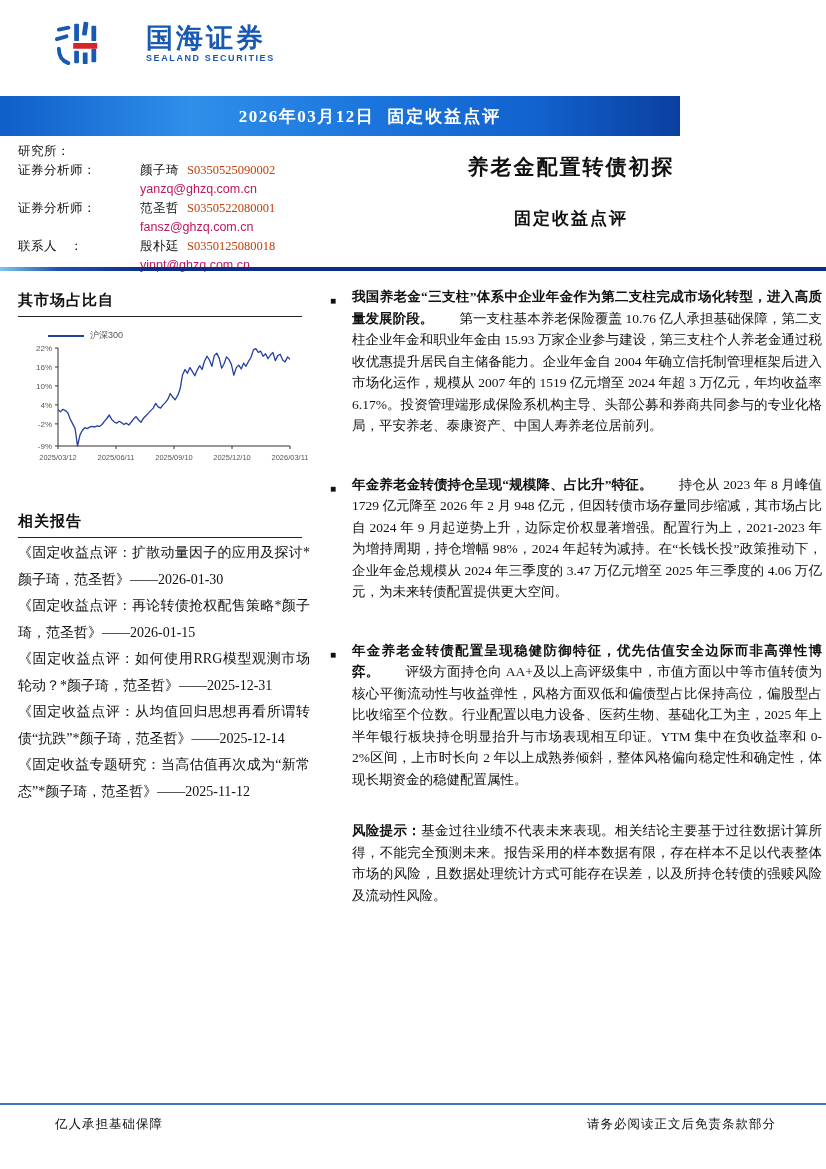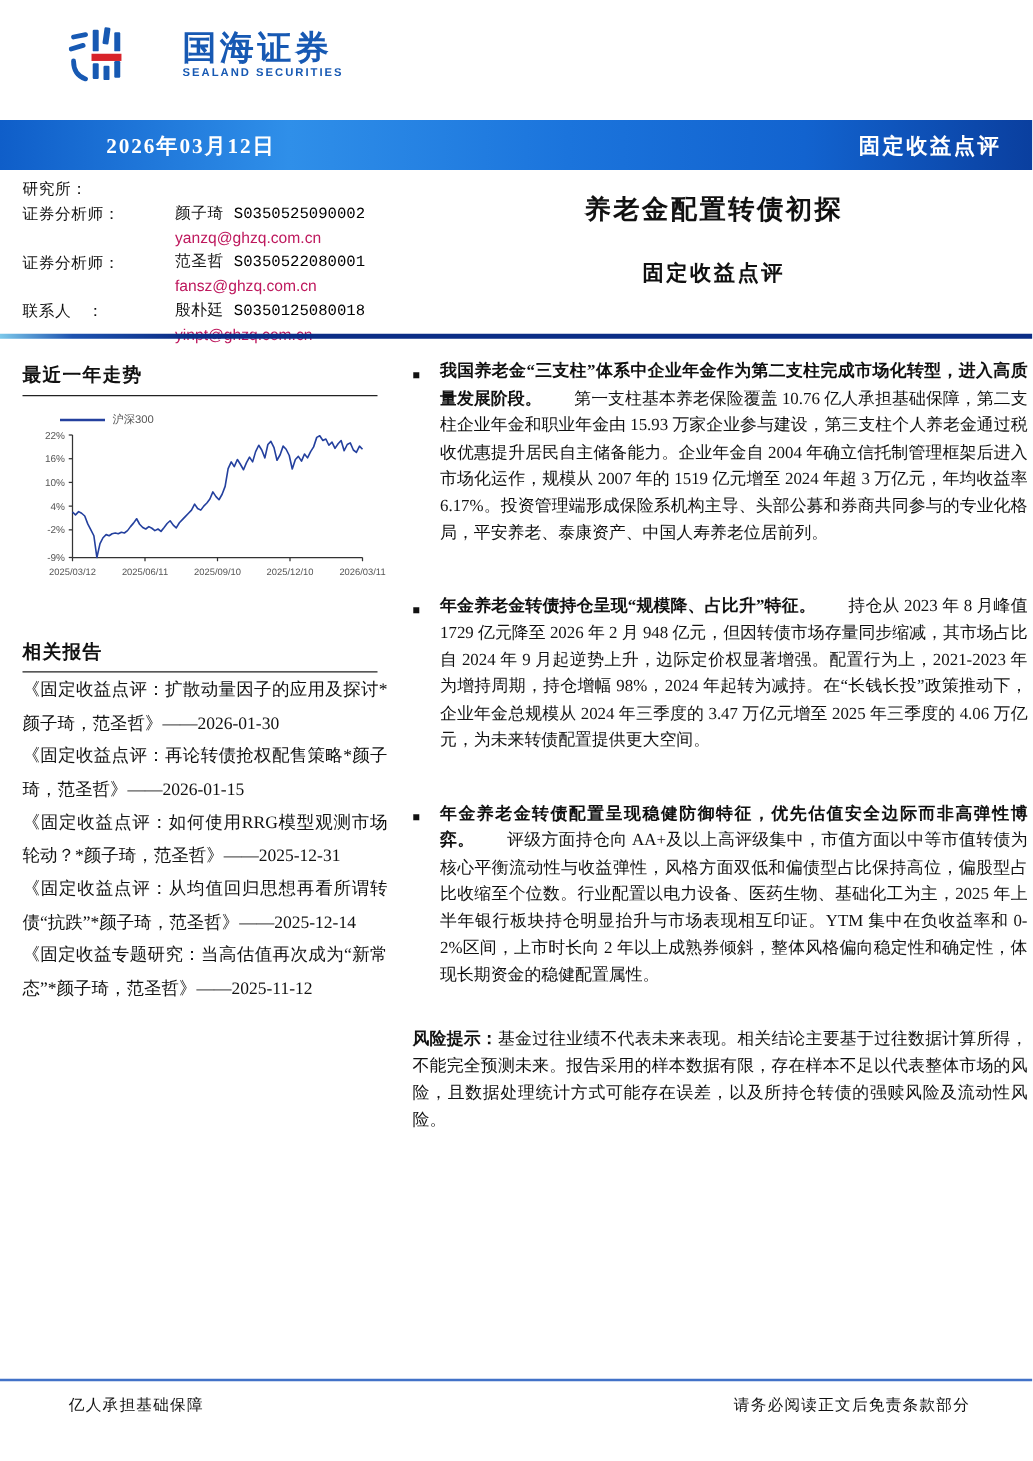--- a/index.html
+++ b/index.html
@@ -8,33 +8,33 @@
 
   
   .logo{position:absolute;left:55px;top:20px;display:flex;align-items:center;gap:35px;}
   .logo-mark{width:46px;height:46px;margin-right:10px;}
   .logo-text .cn{font-size:27px;font-weight:bold;color:#1759B3;letter-spacing:3px;line-height:30px;
                  font-family:"Liberation Serif",serif;}
   .logo-text .en{font-size:9px;font-weight:bold;color:#1759B3;letter-spacing:1.6px;line-height:11px;
                  font-family:"Liberation Sans",sans-serif;}
 
   
-  .banner{position:absolute;left:0;top:96px;width:826px;height:40px;
+  .banner{position:absolute;left:0;top:96px;width:680px;height:40px;
           background:linear-gradient(90deg,#0f5ec9 0%,#2f8fe9 28%,#1b74dc 55%,#1263cf 78%,#0a3f9f 100%);
-          display:flex;align-items:center;justify-content:space-between;gap:13px;}
+          display:flex;align-items:center;justify-content:center;gap:13px;}
   .banner .date{margin-left:85px;color:#fff;font-size:17px;font-weight:bold;letter-spacing:1.5px;}
   .banner .cat{margin-right:25px;color:#fff;font-size:17px;font-weight:bold;letter-spacing:2px;}
 
   
   .research{position:absolute;left:18px;top:142px;width:312px;font-size:12.5px;line-height:19px;}
-  .r-row{display:flex;align-items:flex-end;}
+  .r-row{display:flex;}
   .r-label{width:122px;flex:none;letter-spacing:0.5px;}
   .r-val{flex:1;}
   .r-name{letter-spacing:0.5px;}
-  .r-id{font-family:Liberation Mono, monospace;font-size:12.5px;margin-left:8px;color:#000000;}
+  .r-id{font-family:Liberation Serif, serif;font-size:12.5px;margin-left:8px;color:#c2410c;}
   .r-email{font-family:"Liberation Sans",sans-serif;font-size:12.5px;color:#be185d;}
 
   
   .titleblock{position:absolute;left:330px;top:153px;width:482px;text-align:center;}
   .titleblock .main{font-size:21px;font-weight:bold;letter-spacing:2px;}
   .titleblock .sub{font-size:17px;font-weight:bold;letter-spacing:2px;margin-top:26px;}
 
   
   .divider{position:absolute;left:0;top:267px;width:826px;height:4px;
            background:linear-gradient(90deg,#7cc8ea 0%,#1d53b0 7%,#0b2d86 18%,#0b2d86 100%);}
@@ -54,21 +54,21 @@
 
   
   .bodycol{position:absolute;left:330px;top:286px;width:492px;}
   .bullet{position:relative;margin:0 0 16px 0;padding-left:22px;font-size:13.5px;line-height:21.5px;
           text-align:justify;}
   .bullet .sq{position:absolute;left:0;top:4px;font-size:10px;}
   .bullet .lead{font-weight:bold;margin-right:26px;}
   .b1{margin-bottom:37px;}
   .b2{margin-bottom:37px;}
   .b3{margin-bottom:30px;}
-  .risk{font-size:13.5px;line-height:21.5px;text-align:justify;}
+  .risk{margin-left:22px;font-size:13.5px;line-height:21.5px;text-align:justify;}
   .risk .rlabel{font-weight:bold;}
 
   
   .footline{position:absolute;left:0;top:1103px;width:826px;height:2px;background:#4272c8;}
   .footer{position:absolute;left:0;top:1116px;width:826px;font-size:12.5px;letter-spacing:1px;}
   .footer .fl{position:absolute;left:55px;}
   .footer .fr{position:absolute;right:50px;}
 </style>
 </head>
 <body>
@@ -142,21 +142,21 @@
     </div>
   </div>
 
   <div class="titleblock">
     <div class="main">养老金配置转债初探</div>
     <div class="sub">固定收益点评</div>
   </div>
 
   <div class="divider"></div>
 
-  <div class="sb-head chart">最近一年走势</div>
+  <div class="sb-head chart">其市场占比自</div>
   <div class="legend">
     <span class="line"></span>
     <span class="lab">沪深300</span>
   </div>
   <svg class="chart-svg" viewBox="0 0 288 130">
       <line x1="40" y1="4" x2="40" y2="102" stroke="#333" stroke-width="1"></line>
       <line x1="40" y1="102" x2="272" y2="102" stroke="#333" stroke-width="1"></line>
       <line x1="37" y1="4" x2="40" y2="4" stroke="#333" stroke-width="1"></line>
       <text x="34" y="6.8" text-anchor="end" font-size="8" fill="#555" font-family="Liberation Sans, sans-serif">22%</text>
       <line x1="37" y1="22.967741935483872" x2="40" y2="22.967741935483872" stroke="#333" stroke-width="1"></line>

